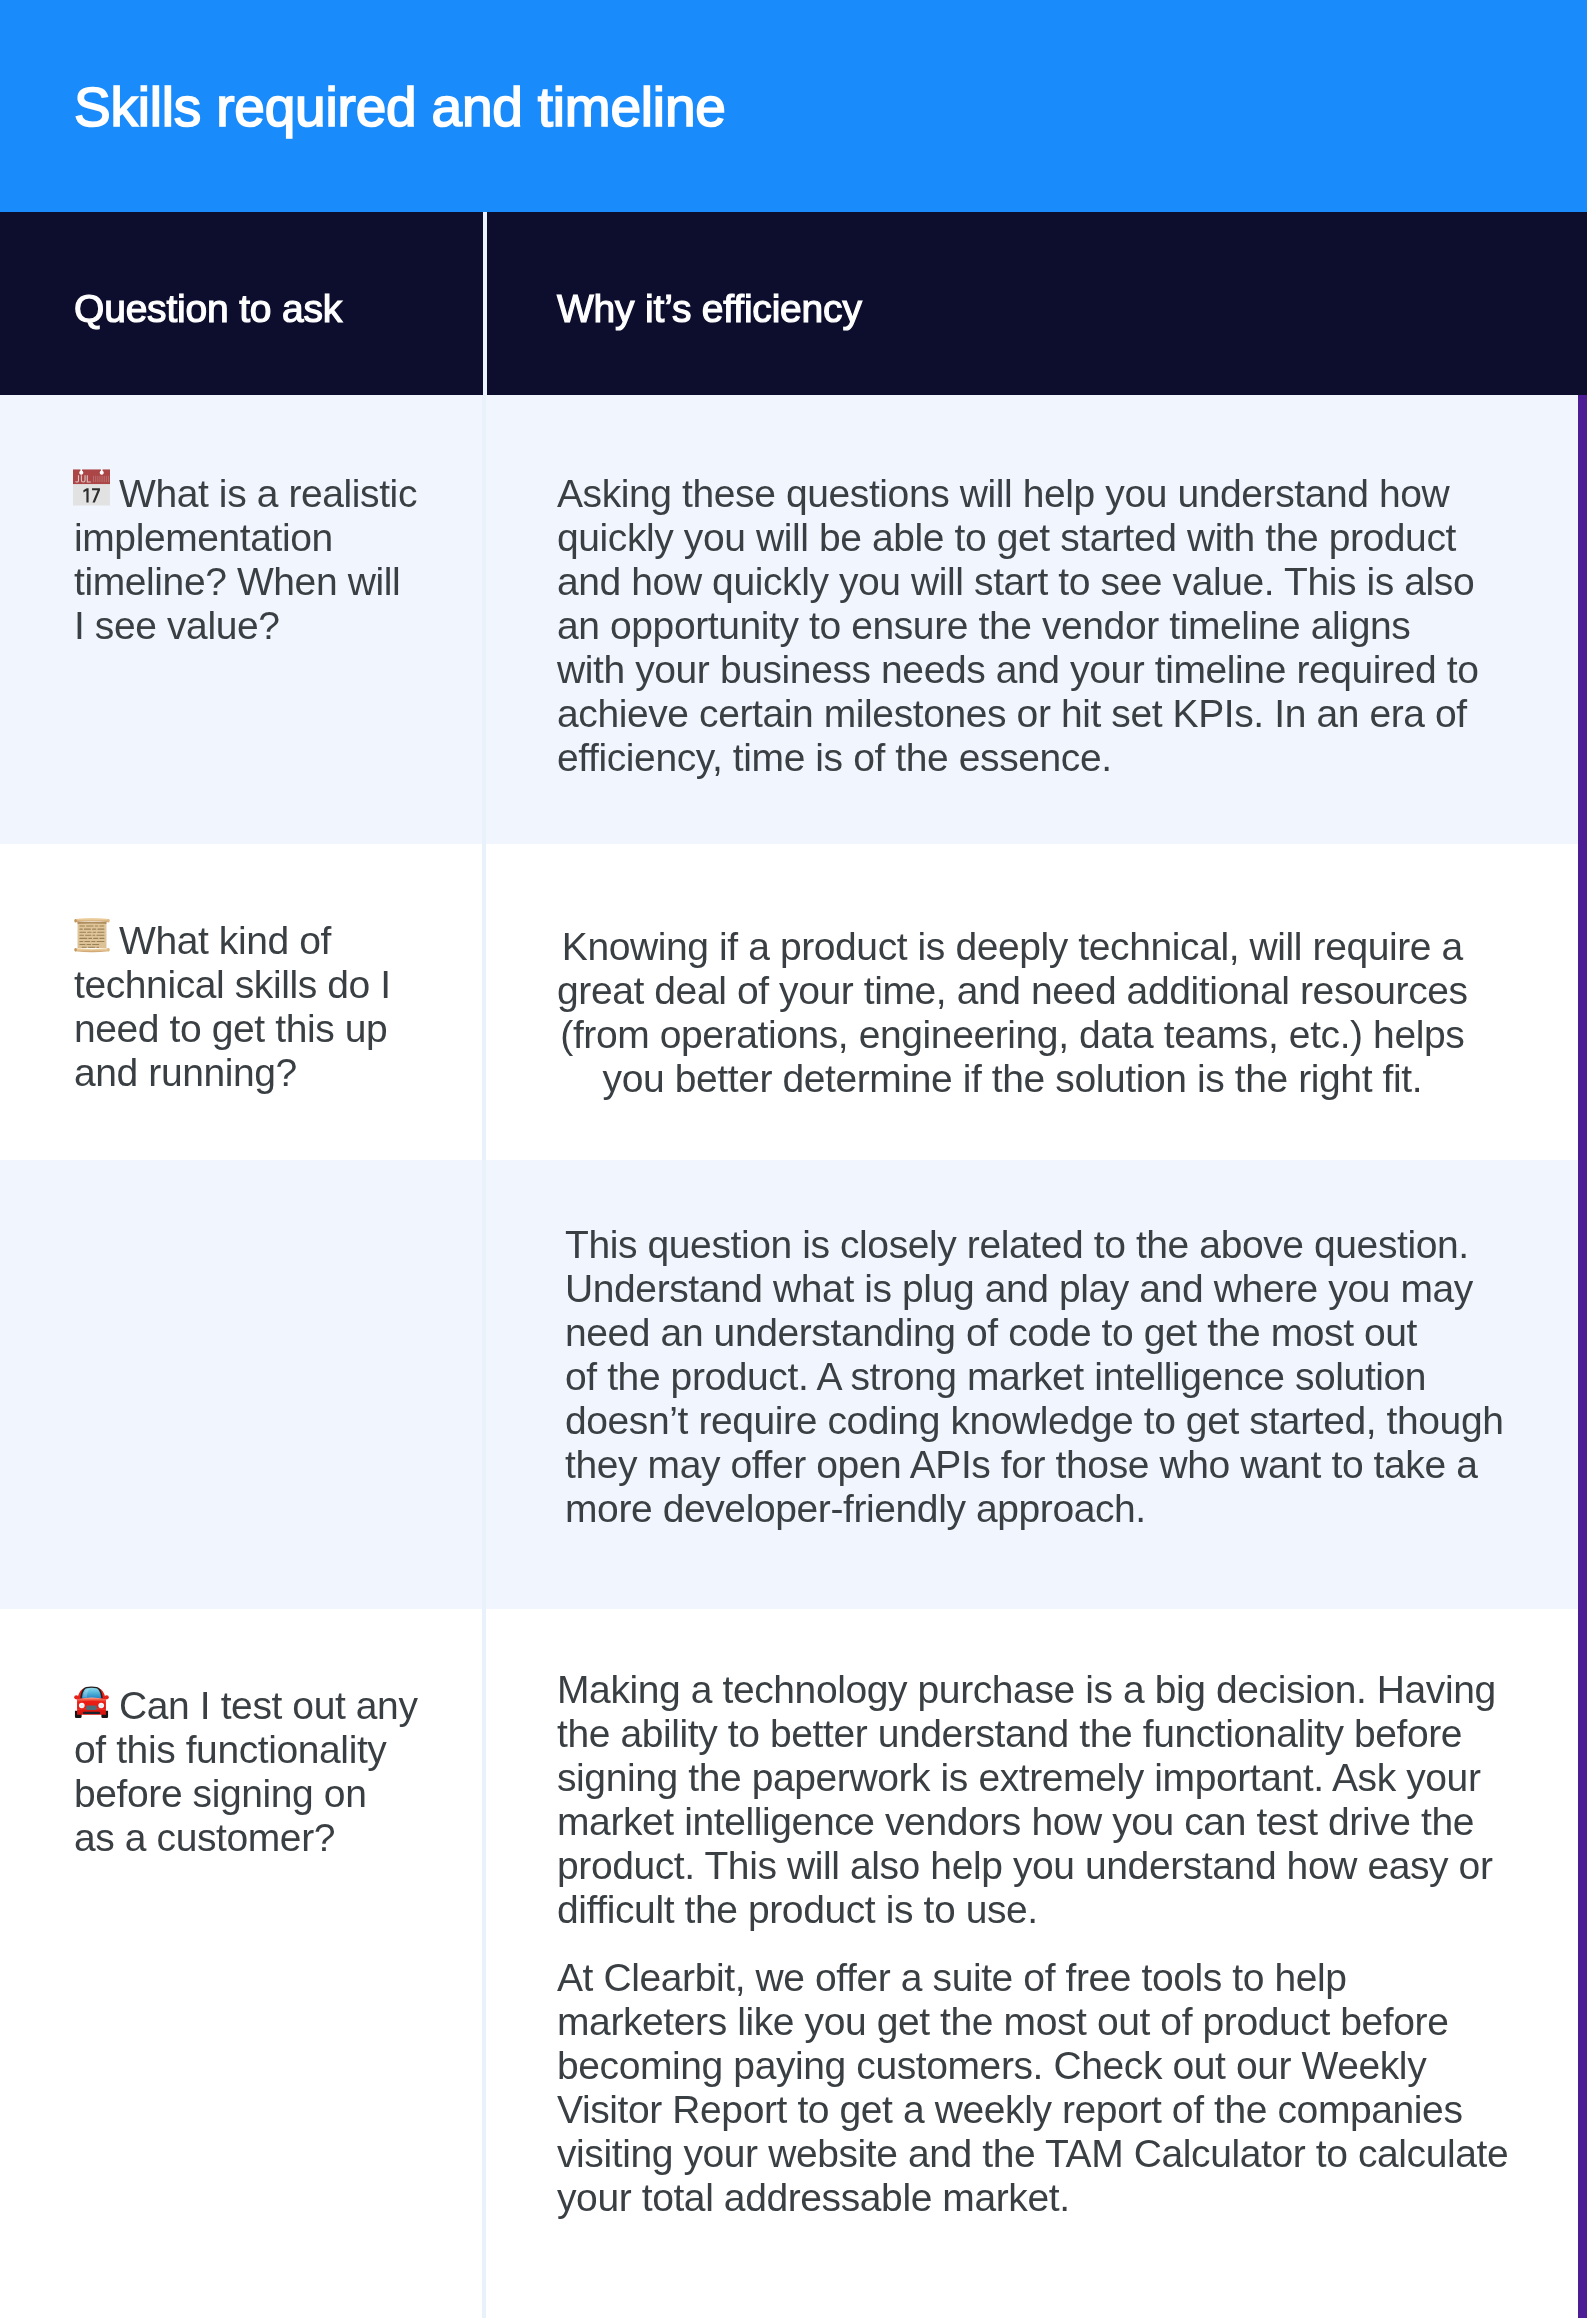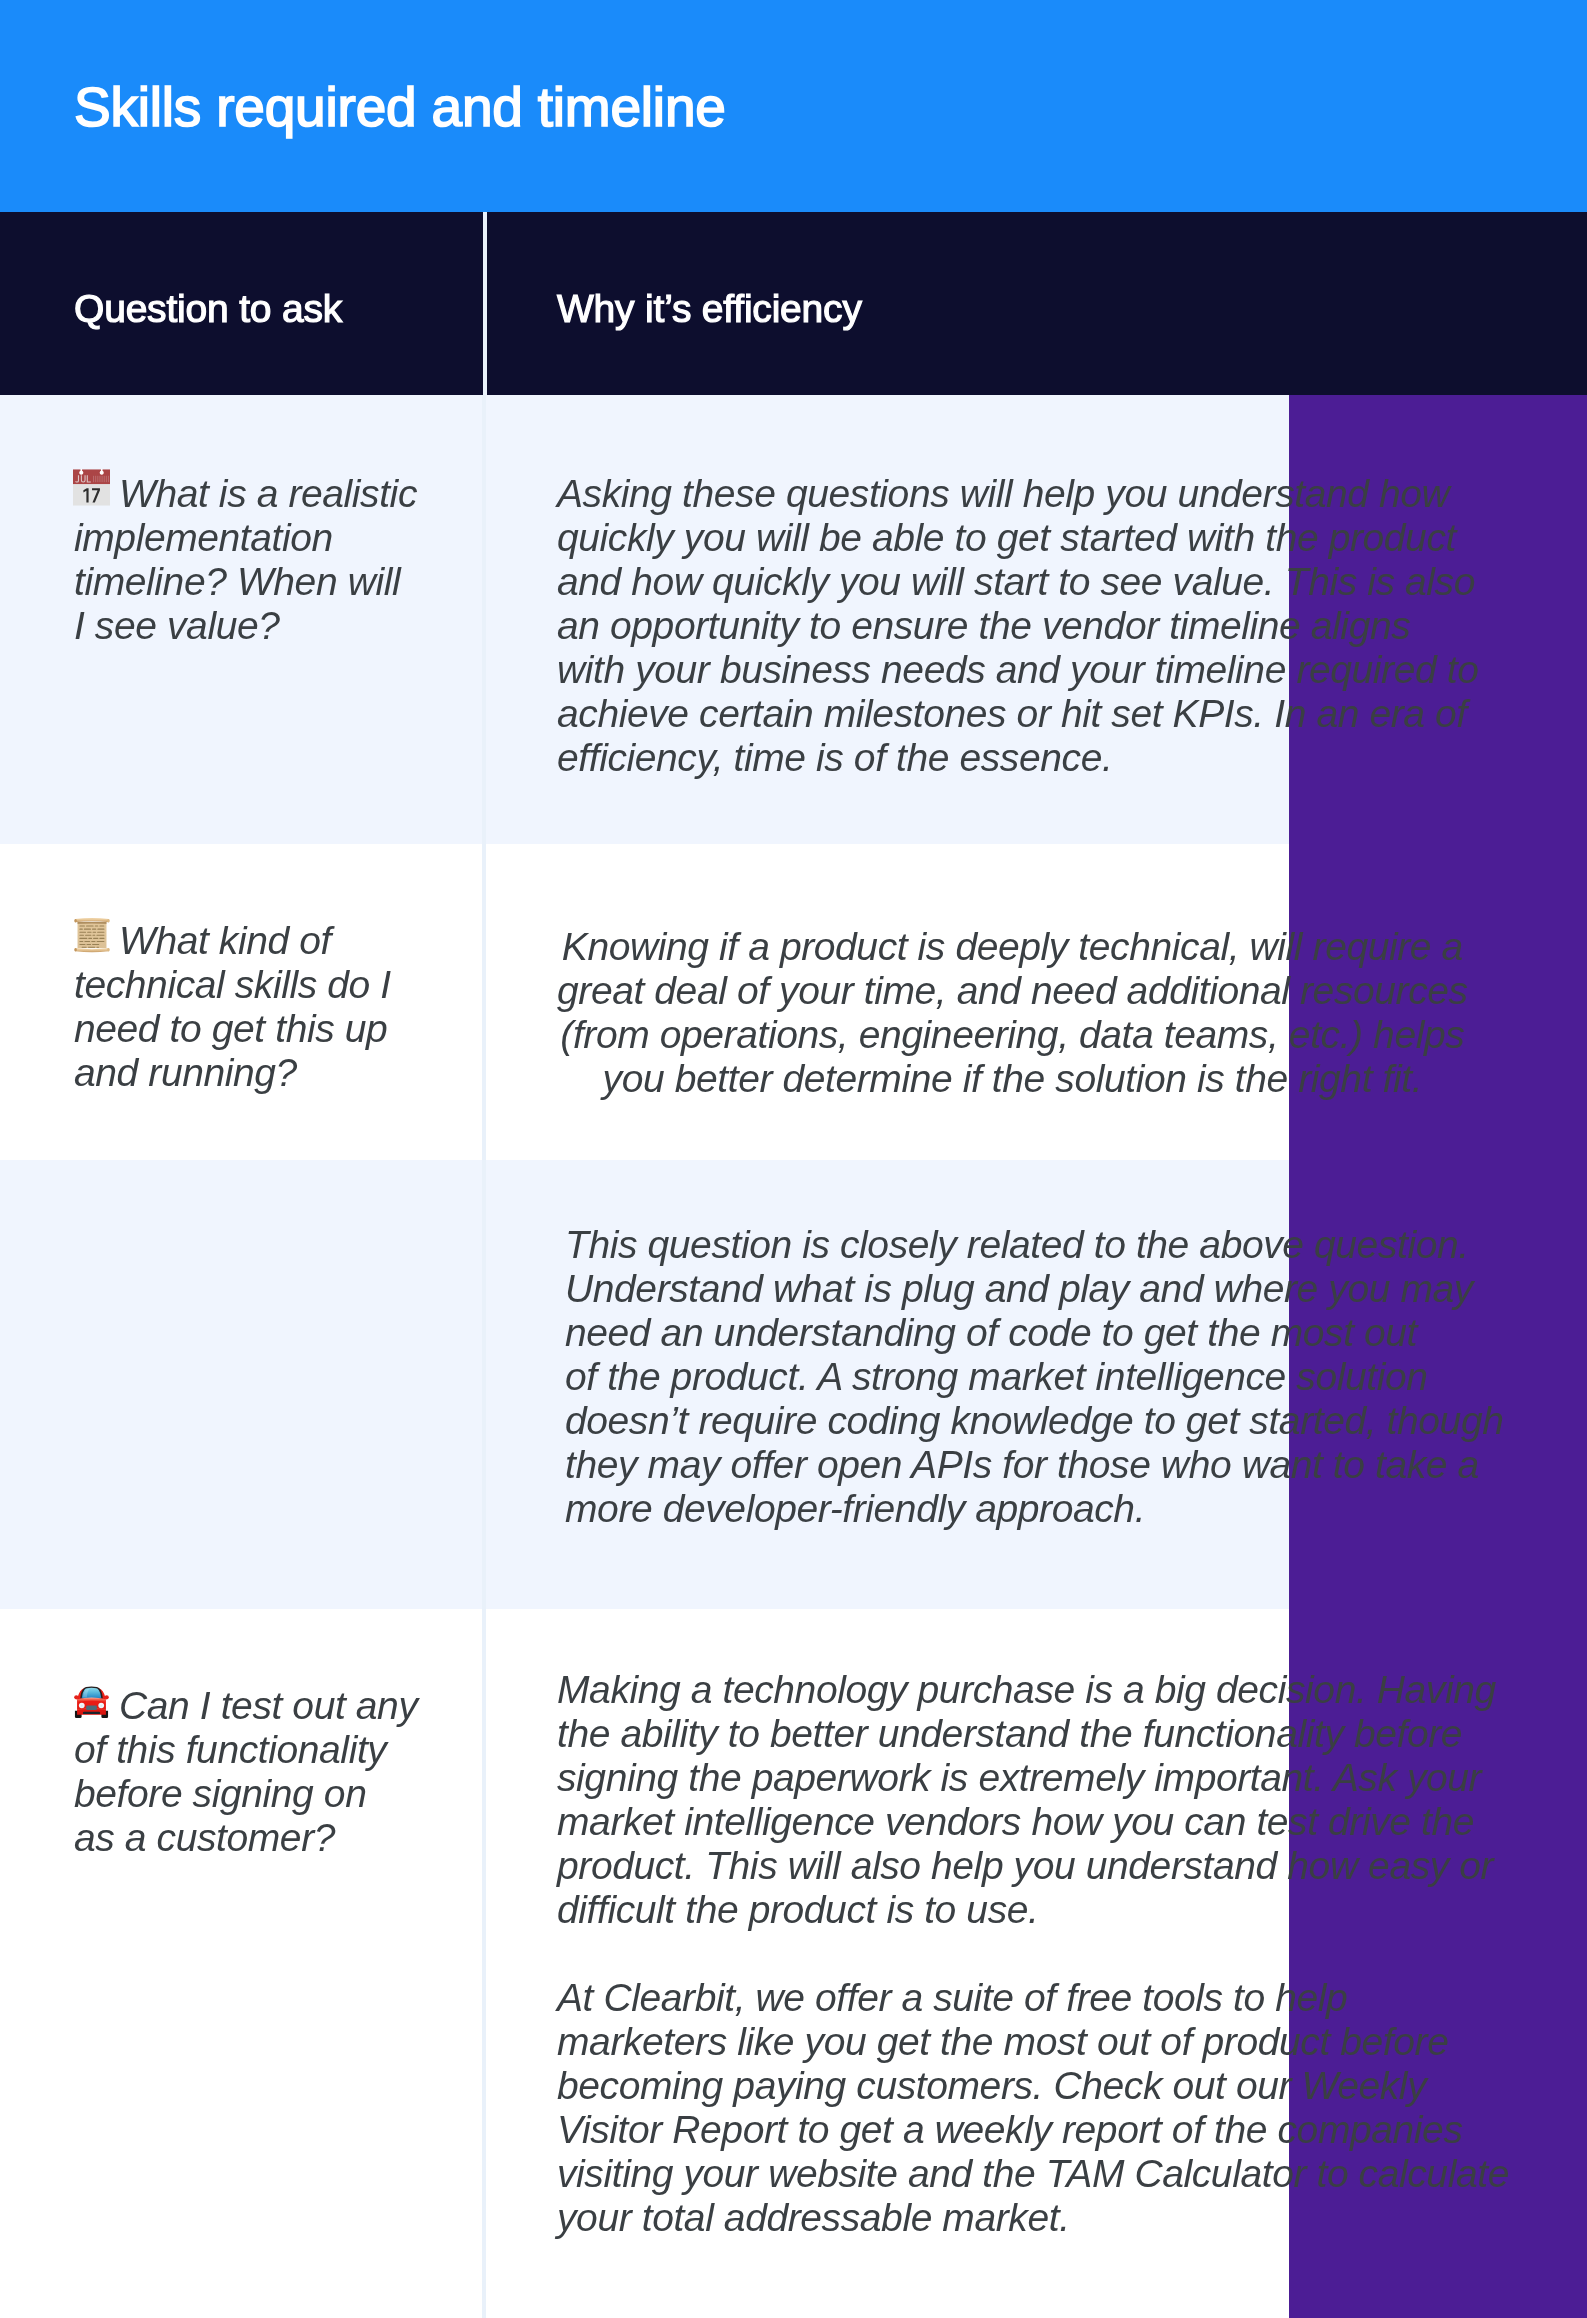--- a/index.html
+++ b/index.html
@@ -28,33 +28,33 @@
     font-size:39px;font-weight:400;color:#ffffff;
     -webkit-text-stroke:1.2px #ffffff;
     letter-spacing:-0.2px;line-height:28px;white-space:nowrap;
   }
   .th-q{left:74px;}
   .th-w{left:557px;}
   .thead-div{position:absolute;left:483px;top:212px;width:3.9px;height:183px;background:#eaf2fb;}
 
   
   .rows{position:absolute;left:0;top:395px;width:1587px;}
-  .row{position:relative;width:1289px;font-style:italic;}
+  .row{position:relative;width:1578px;}
   .row.alt{background:#f0f5fe;}
   .row.plain{background:#ffffff;}
 
   .cell-q,.cell-w{
     position:absolute;
     font-size:39px;font-weight:400;color:#3a3f43;
     line-height:44px;letter-spacing:-0.4px;white-space:nowrap;
   }
   .cell-q{left:74px;}
   .cell-w{left:557px;}
   .cell-w p{margin:0;}
-  .cell-w p + p{margin-top:44px;}
+  .cell-w p + p{margin-top:24px;}
 
   .body-div{position:absolute;left:482px;top:395px;width:3.5px;height:1924px;background:#e9f1fa;}
 
   .emoji{position:absolute;display:block;}
   .emoji svg{display:block;width:100%;height:100%;}
   .qspacer{display:inline-block;}
 
   .r1{height:449px;}
   .q1{top:77px;} .w1{top:77px;}
   .ic1{left:-0.9px;top:-3.1px;width:37px;height:37px;}

